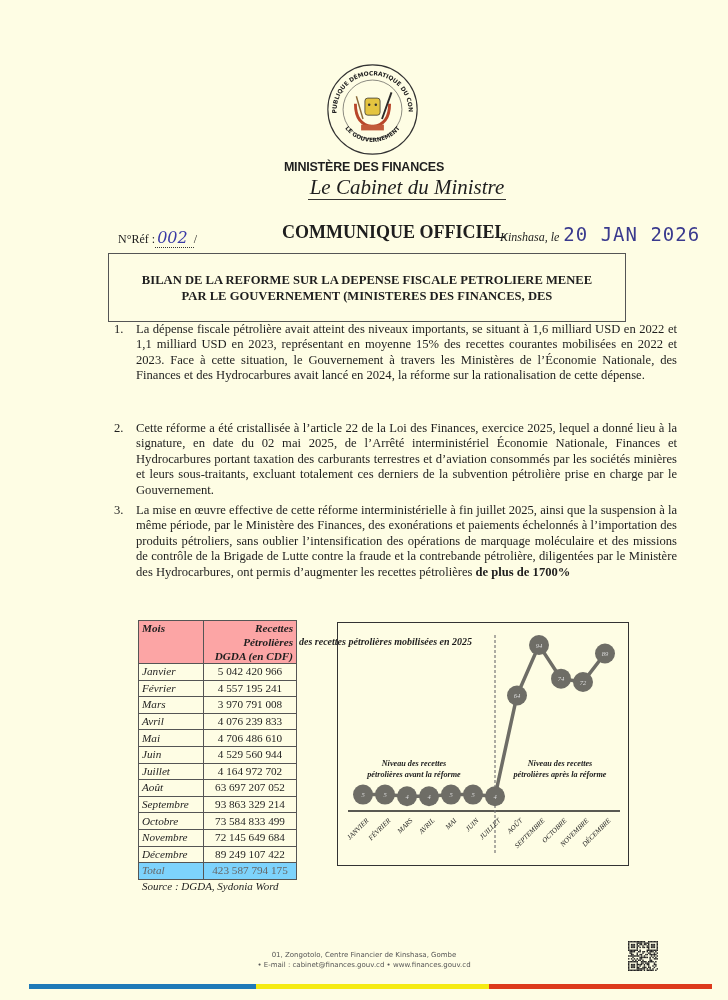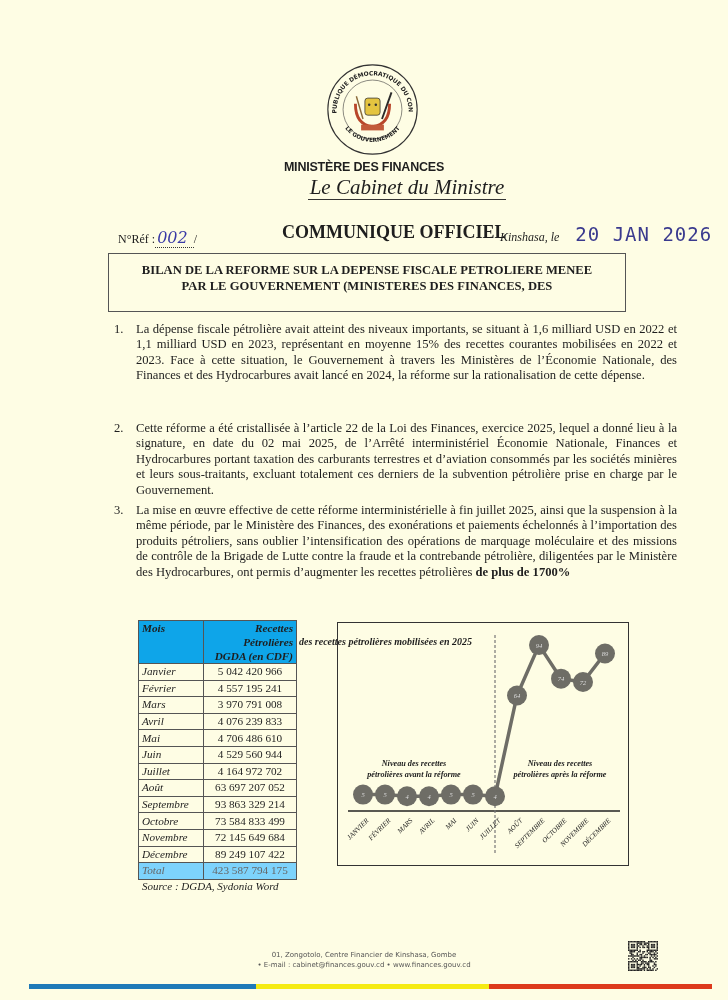--- a/index.html
+++ b/index.html
@@ -9,32 +9,32 @@
   #logo { left:325px; top:62px; width:95px; height:95px; }
   #ministry { left:0; width:728px; top:160px; text-align:center; font-family:"Liberation Sans", sans-serif;
               font-weight:bold; font-size:12.5px; letter-spacing:-0.2px; }
   #cabinet { left:0; width:728px; top:175px; text-align:center; font-family:"Liberation Serif", serif;
              font-style:italic; font-size:21px;margin-left:43px; }
   #cabinet span { border-bottom:1px solid #333; padding:0 2px; }
   #ref { left:88px; top:228px; font-size:12px;margin-left:30px; }
   #ref .num { font-family:"DejaVu Serif", serif; font-style:italic; color:#3a3aa6; font-size:16px; border-bottom:1px dotted #333; padding:0 6px 0 2px; }
   #comm { left:282px; top:222px; font-weight:bold; font-size:18px; }
   #date { left:500px; top:223px; font-size:12px; font-style:italic; }
-  #date .stamp { font-family:"DejaVu Sans Mono", monospace; font-style:normal; color:#3a3a8e; font-size:19px; letter-spacing:1px; margin-left:16px; }
+  #date .stamp { font-family:"DejaVu Sans Mono", monospace; font-style:normal; color:#3a3a8e; font-size:19px; letter-spacing:1px; margin-left:4px; }
   #titlebox { left:108px; top:253px; width:516px; height:48px; border:1px solid #555; text-align:center;
-              font-weight:bold; font-size:12.6px; line-height:15.5px; padding-top:9px; }
+              font-weight:bold; font-size:12.6px; line-height:15.5px; padding-top:19px; }
   .para { left:136px; width:541px; font-size:12.6px; line-height:15.4px; text-align:justify; }
   .pnum { left:114px; font-size:12.6px; }
   #p1 { top:322px; } #n1 { top:322px; }
   #p2 { top:421px; } #n2 { top:421px; }
   #p3 { top:503px; } #n3 { top:503px; }
   #chartTitle { left:0; width:728px; top:596px; text-align:center; font-style:italic; font-weight:bold; font-size:10px;margin-top:40px; }
   table#rev { position:absolute; left:138px; top:620px; border-collapse:collapse; font-size:11.2px; }
   #rev td, #rev th { border:1px solid #555; padding:0 3px; height:15.6px; line-height:15px; }
-  #rev th { background:#0ea5e9; font-style:italic; font-weight:bold; }
+  #rev th { background:#fca5a5; font-style:italic; font-weight:bold; }
   #rev th.m { text-align:left; width:58px; vertical-align:top; }
   #rev th.v { text-align:right; width:86px; line-height:14px; }
   #rev td.m { font-style:italic; }
   #rev td.v { text-align:center; }
   #rev tr.total td { background:#7dd3fc; color:#666; font-style:italic; }
   #rev tr.total td.v { font-style:normal; }
   #chartbox { left:337px; top:622px; width:290px; height:242px; border:1px solid #333; }
   #source { left:142px; top:880px; font-style:italic; font-size:11px;text-align:right; }
   #addr { left:0; width:728px; top:950px; text-align:center; font-family:"DejaVu Sans", sans-serif; font-size:7px; color:#555; line-height:10px; }
   #qr { left:628px; top:941px; width:30px; height:30px; }

